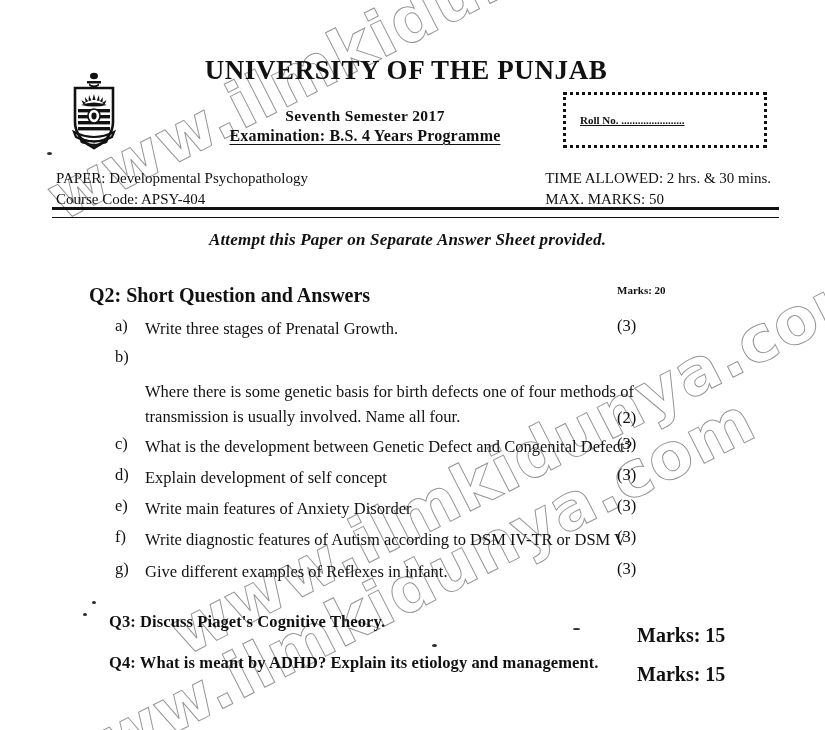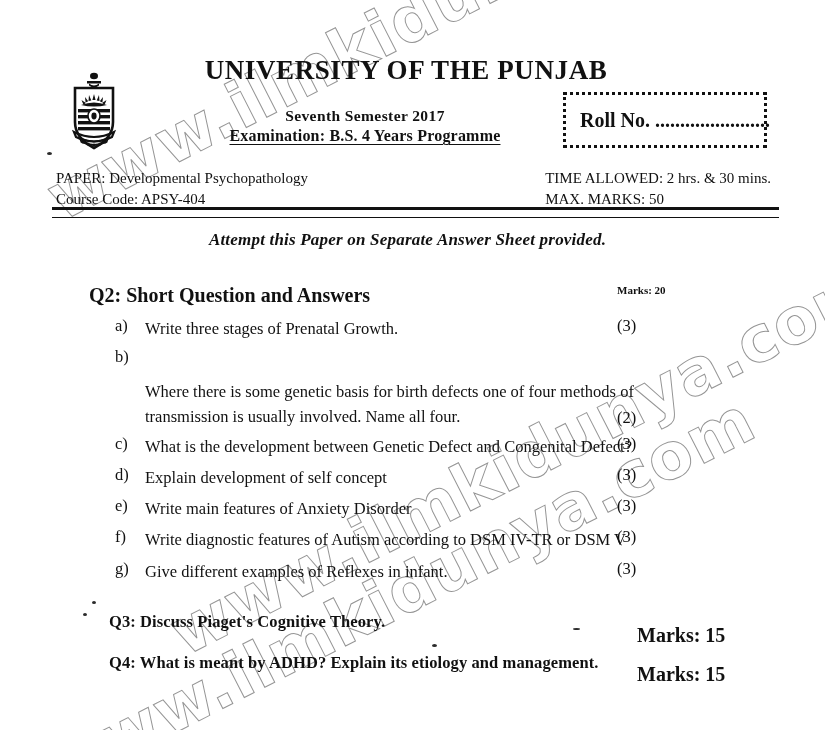--- a/index.html
+++ b/index.html
@@ -114,24 +114,25 @@
     position: absolute;
     left: 563px;
     top: 92px;
     width: 198px;
     height: 50px;
     border: 3px dotted #111111;
     display: flex;
     align-items: center;
   }
   .roll-text {
-    font-size: 20px;
+    font-size: 11px;
     font-weight: 700;
     padding-left: 14px;
     white-space: nowrap;
+    text-decoration: underline;
   }
 
   
   .info-row {
     position: absolute;
     left: 56px;
     right: 48px;
     top: 168px;
     display: flex;
     justify-content: space-between;

